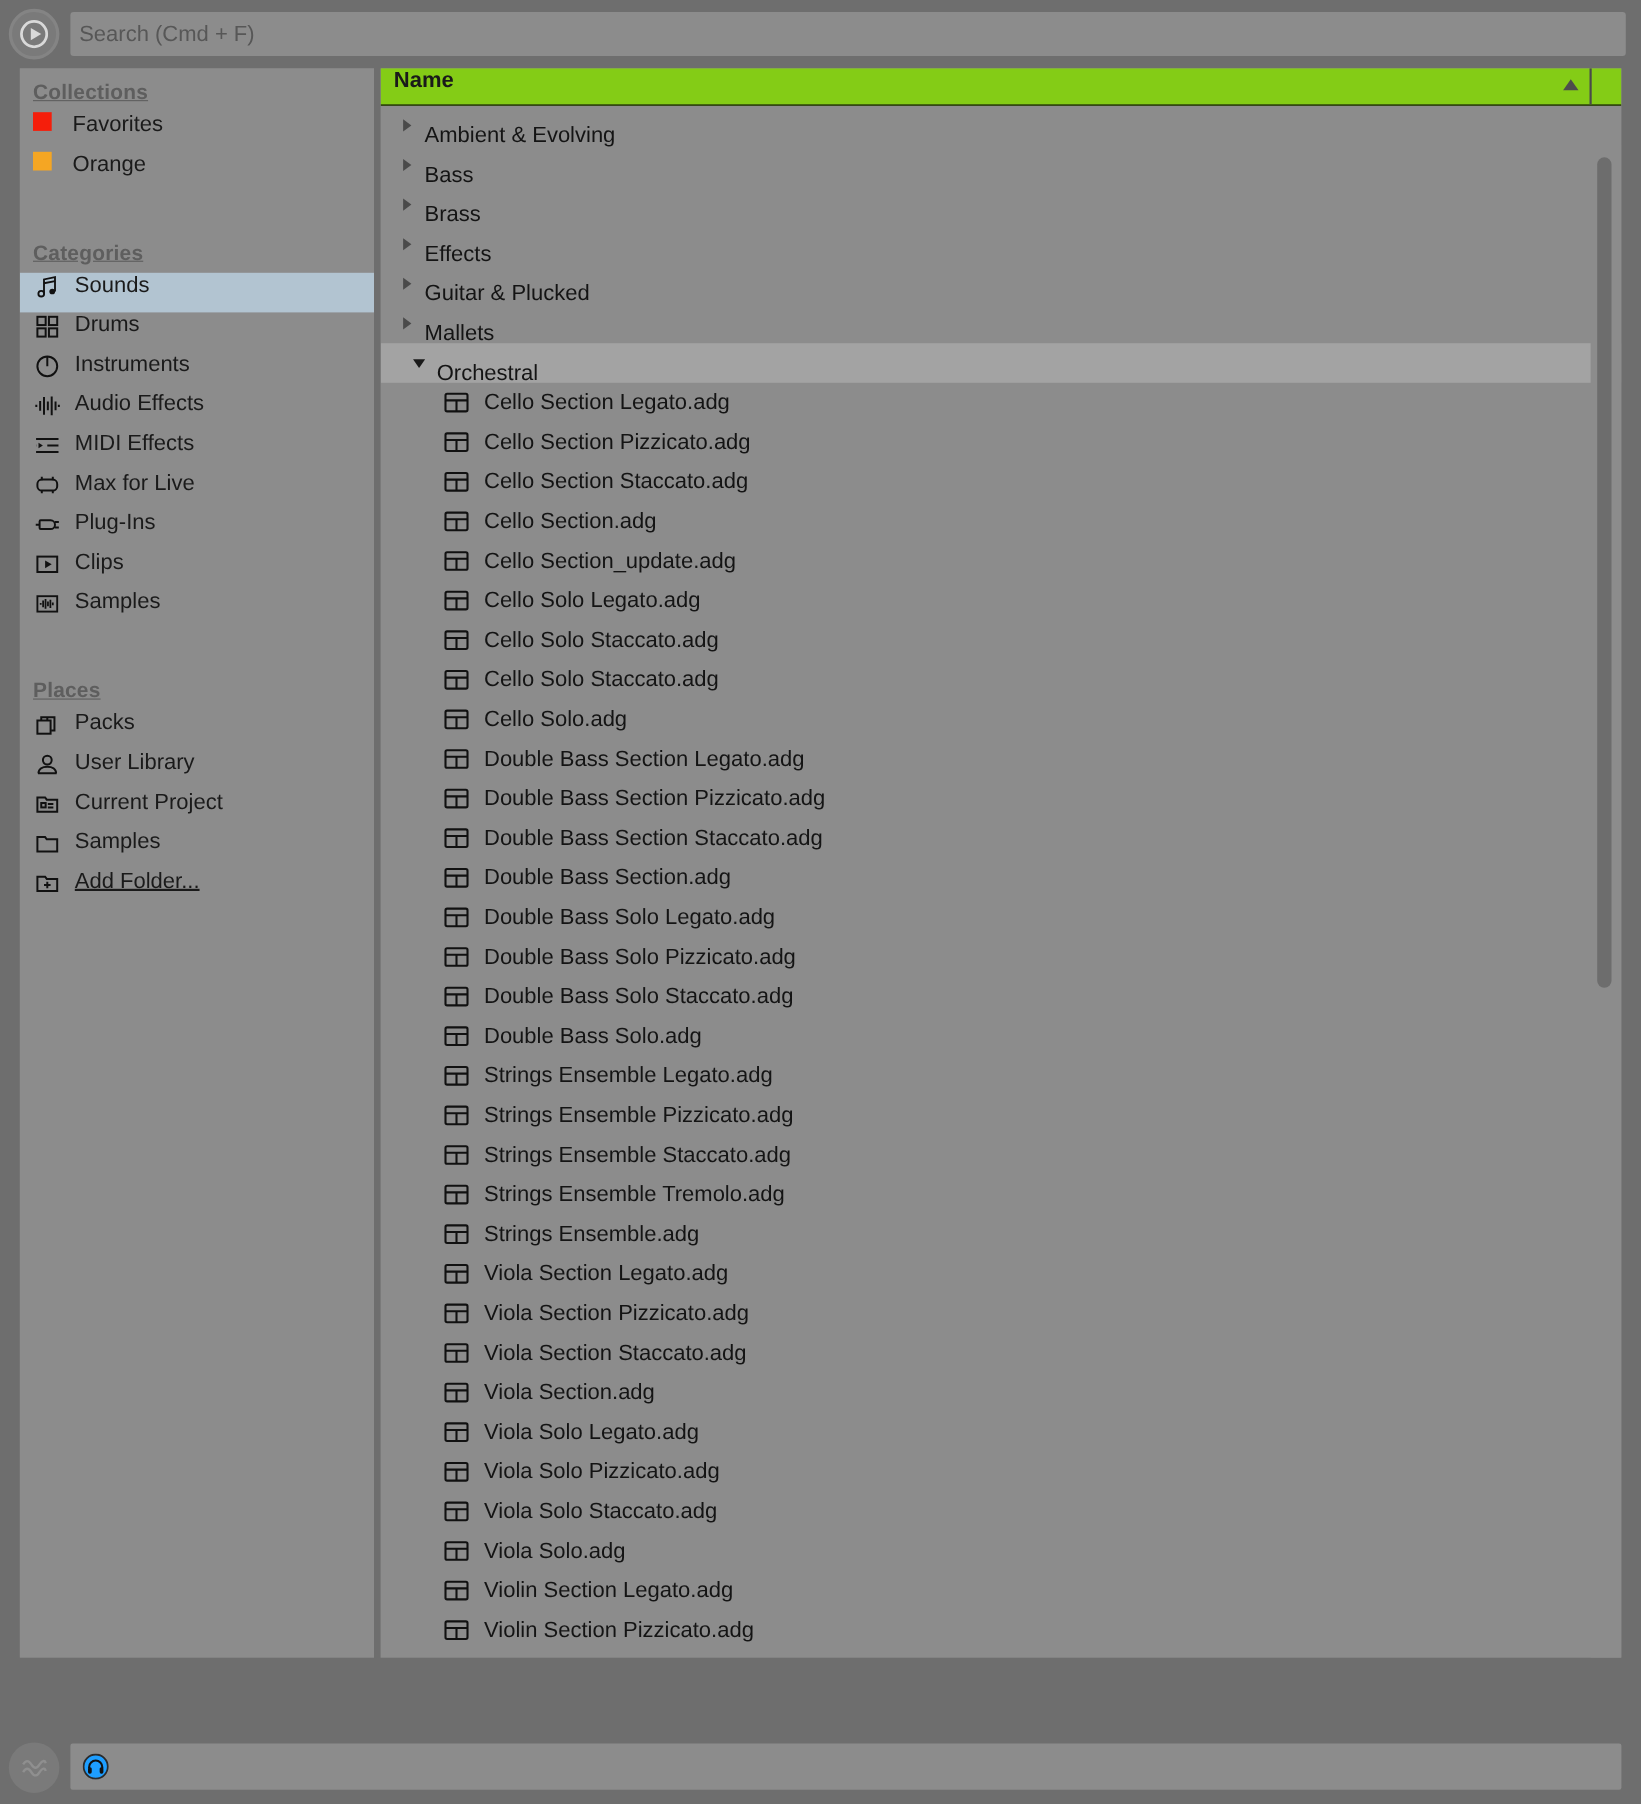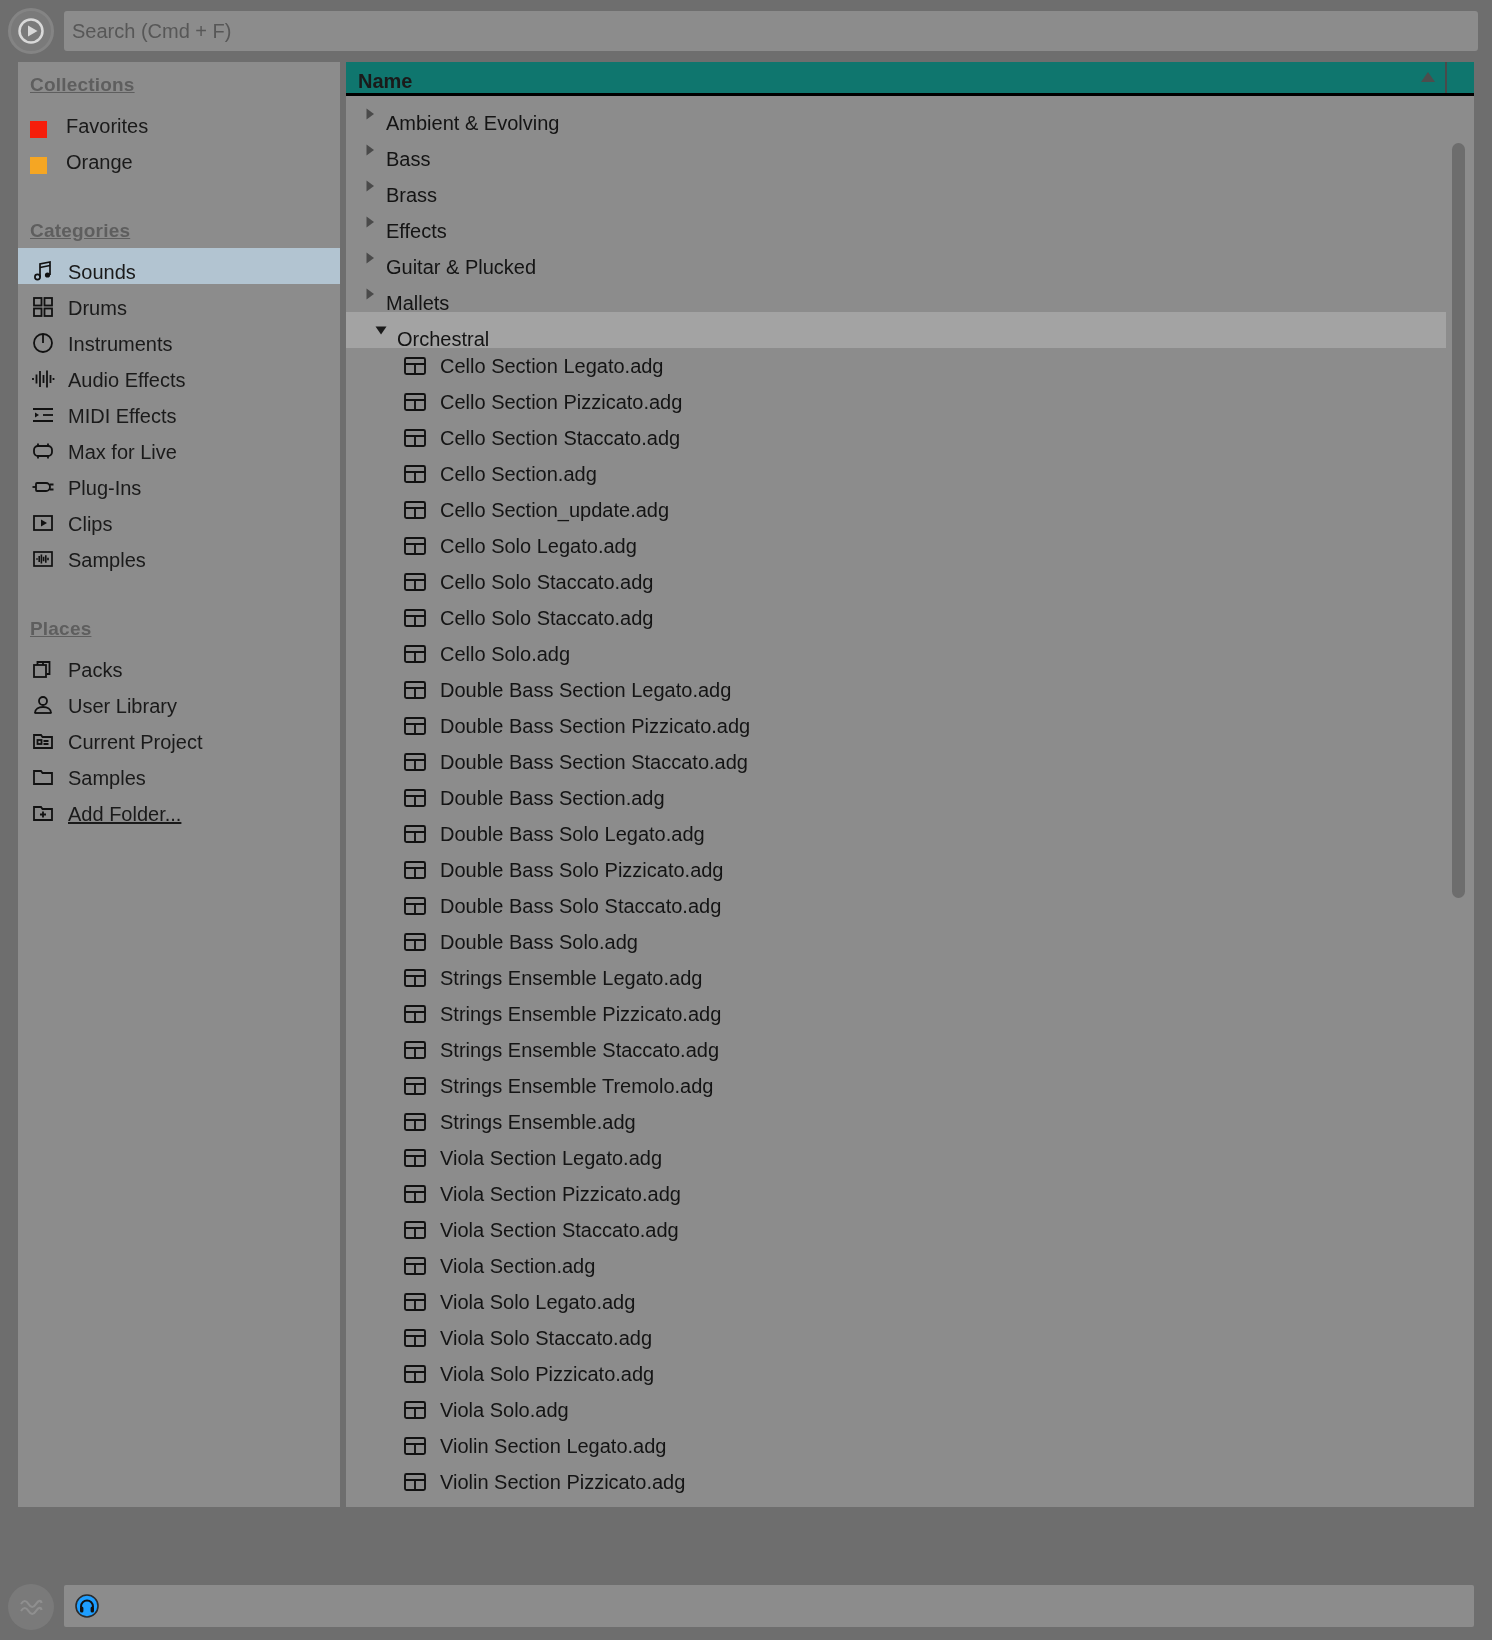--- a/index.html
+++ b/index.html
@@ -80,21 +80,21 @@
   .section-title {
     font-size: 19px;
     color: #5e5e5e;
     font-weight: bold;
     padding: 12px 0 6px 12px;
     letter-spacing: 0.2px;
     text-decoration: underline;
   }
   .side-row {
     display: flex;
-    align-items: flex-end;
+    align-items: flex-start;
     height: 36px;
     padding-left: 12px;
     font-size: 20px;
     color: #1a1a1a;
     cursor: default;
   }
   .side-row.selected { background: #b2c4d1; }
   .swatch {
     width: 17px; height: 17px;
     margin-right: 19px;
@@ -108,24 +108,24 @@
   }
   .side-icon svg { display: block; }
   .side-label { white-space: nowrap; }
   .side-label.underline { text-decoration: underline; }
   .spacer-gap { height: 34px; }
 
   
   .list-header {
     position: relative;
     height: 34px;
-    background: #0f766e;
+    background: #84cc16;
     display: flex;
-    align-items: flex-end;
-    border-bottom: 3px solid #000000;
+    align-items: flex-start;
+    border-bottom: 1px solid #000000;
   }
   .list-header .col-name {
     font-size: 20px;
     font-weight: bold;
     color: #1a1a1a;
     padding-left: 12px;
   }
   .sort-arrow {
     position: absolute;
     right: 38px; top: 50%;
@@ -750,31 +750,31 @@
             <span>Viola Solo Legato.adg</span>
           </div>
           <div class="tree-row">
             <span class="leaf-indent"></span>
             <span class="rack-icon">
               <svg width="24" height="22" viewBox="0 0 24 22" fill="none" stroke="#111" stroke-width="1.9">
                 <rect x="2" y="3" width="20" height="16" rx="1.5"></rect>
                 <path d="M2 9h20M12 9v10"></path>
               </svg>
             </span>
+            <span>Viola Solo Pizzicato.adg</span>
+          </div>
+          <div class="tree-row">
+            <span class="leaf-indent"></span>
+            <span class="rack-icon">
+              <svg width="24" height="22" viewBox="0 0 24 22" fill="none" stroke="#111" stroke-width="1.9">
+                <rect x="2" y="3" width="20" height="16" rx="1.5"></rect>
+                <path d="M2 9h20M12 9v10"></path>
+              </svg>
+            </span>
             <span>Viola Solo Staccato.adg</span>
-          </div>
-          <div class="tree-row">
-            <span class="leaf-indent"></span>
-            <span class="rack-icon">
-              <svg width="24" height="22" viewBox="0 0 24 22" fill="none" stroke="#111" stroke-width="1.9">
-                <rect x="2" y="3" width="20" height="16" rx="1.5"></rect>
-                <path d="M2 9h20M12 9v10"></path>
-              </svg>
-            </span>
-            <span>Viola Solo Pizzicato.adg</span>
           </div>
           <div class="tree-row">
             <span class="leaf-indent"></span>
             <span class="rack-icon">
               <svg width="24" height="22" viewBox="0 0 24 22" fill="none" stroke="#111" stroke-width="1.9">
                 <rect x="2" y="3" width="20" height="16" rx="1.5"></rect>
                 <path d="M2 9h20M12 9v10"></path>
               </svg>
             </span>
             <span>Viola Solo.adg</span>

